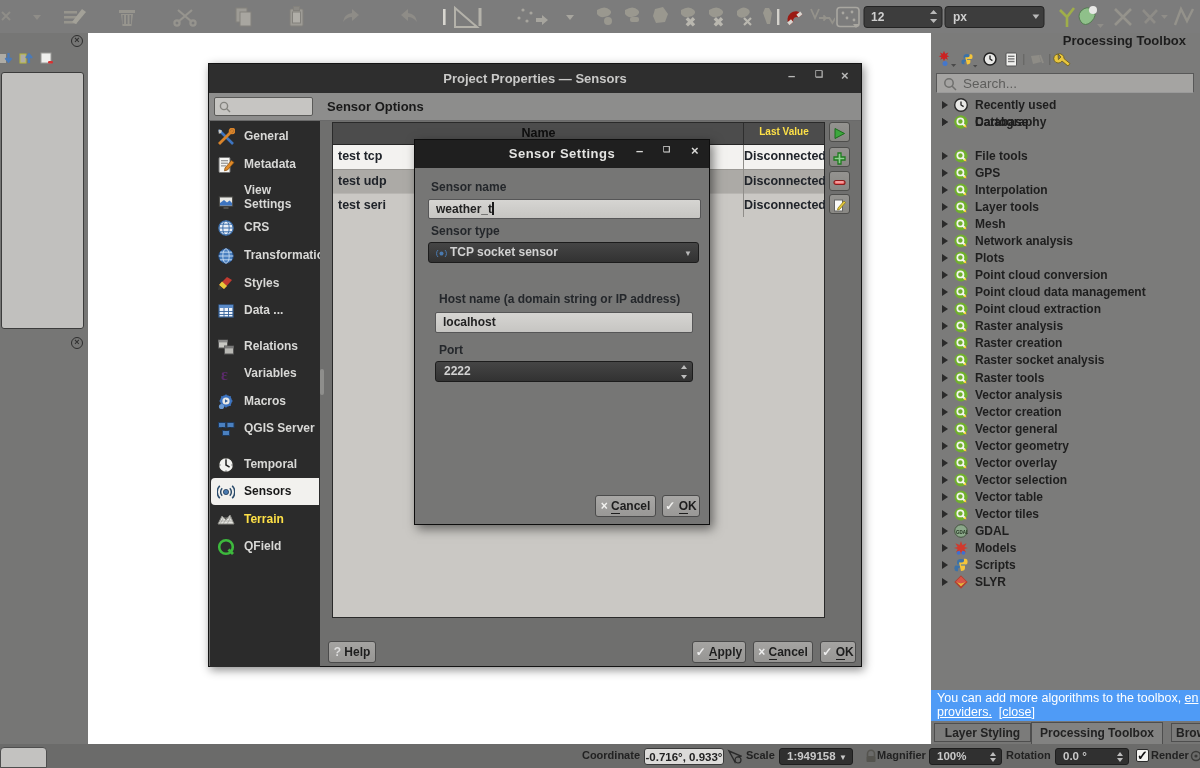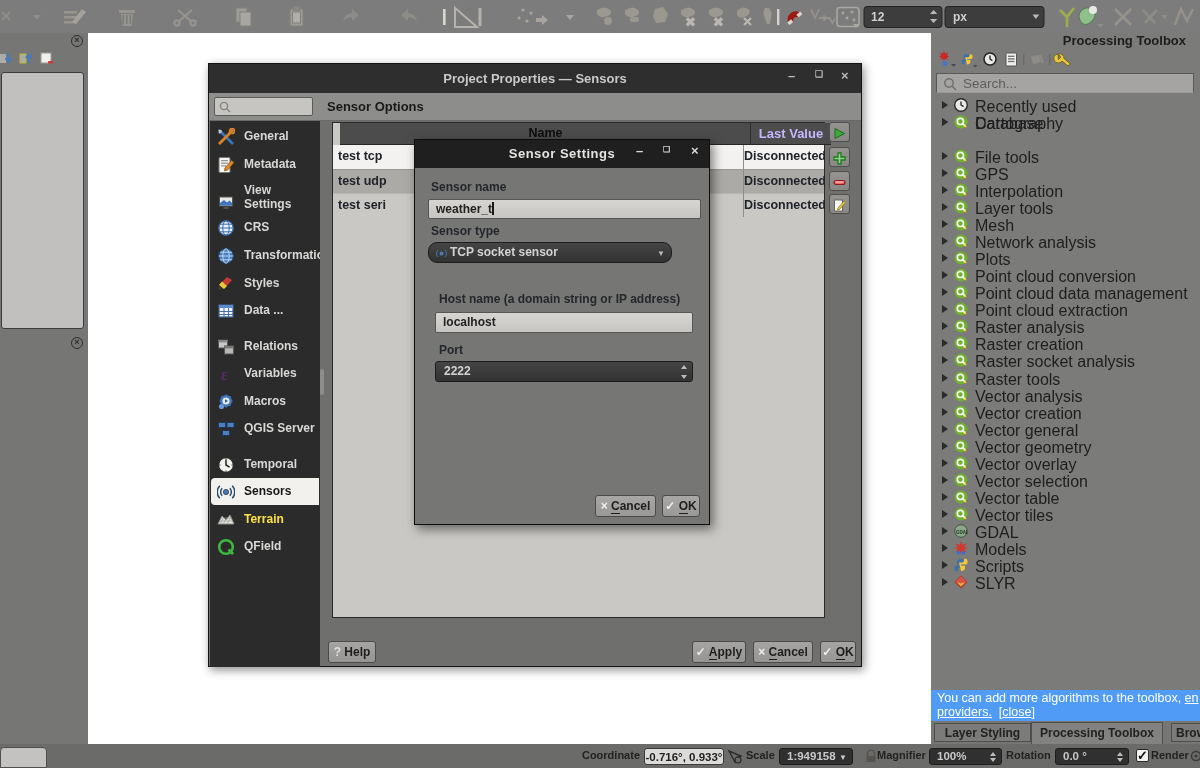--- a/index.html
+++ b/index.html
@@ -19,21 +19,21 @@
   #canvas { left:88px; top:33px; width:843px; height:711px; background:#ffffff; }
 
   
   #rdock { left:931px; top:33px; width:269px; height:711px; background:#7b7b7a; }
   #rtitle { position:absolute; right:14px; top:0px; font-size:13px; font-weight:bold; color:#1d1d1d; }
   #rsearch { position:absolute; left:5px; top:40px; width:258px; height:20px; background:#a5a4a2; border:1px solid #585858; border-bottom-color:#9a9a9a; }
   #tree { position:absolute; left:0; top:0; width:269px; }
   .trow { position:absolute; left:0; height:17px; width:269px; }
   .tri { position:absolute; left:11px; top:4px; width:0; height:0; border-left:6px solid #2a2a2a; border-top:4px solid transparent; border-bottom:4px solid transparent; }
   .ticon { position:absolute; left:23px; top:1px; }
-  .tlabel { position:absolute; left:44px; top:1px; font-size:16px; font-weight:normal; color:#1e1e1e; }
+  .tlabel { position:absolute; left:44px; top:1px; font-size:12px; font-weight:bold; color:#1e1e1e; }
   #bluebar { position:absolute; left:0px; top:657px; width:269px; height:31px; background:#4f9bf6; color:#fff; font-size:12.5px; padding:1px 0 0 6px; line-height:14px; }
 
   
   #tabbar { left:931px; top:721px; width:269px; height:25px; background:#767675; }
   .tab { position:absolute; font-size:12px; font-weight:bold; color:#222; text-align:center; background:#7b7b7a; border:1px solid #4e4e4e; }
 
   
   #statusbar { left:0; top:744px; width:1200px; height:24px; background:#6b6b6a; }
   .slabel { position:absolute; top:5px; font-size:11.5px; font-weight:bold; color:#222; }
   .spup { position:absolute; right:5px; top:2.5px; width:0; height:0; border-left:3.5px solid transparent; border-right:3.5px solid transparent; border-bottom:4px solid #bcbcbc; }
@@ -684,23 +684,23 @@
       <div class="sbitem" style="top:0px;">
         <span class="sbicon" style="top:417px"><svg width="18" height="18" viewBox="0 0 18 18">
             <circle cx="9" cy="9" r="6.8" fill="none" stroke="#3db93d" stroke-width="2.6"></circle>
             <path d="M11.5 11.5 L16 16" stroke="#3db93d" stroke-width="2.8"></path>
           </svg></span>
         <span class="sblabel" style="top:418px; color:#d8d8d6; line-height:14px;">QField</span>
       </div>
     </div>
     <div style="position:absolute; left:111px; top:305px; width:4px; height:26px; background:#8e8e8c; border-radius:2px;"></div>
     <div id="pptable">
-      <div style="position:absolute; left:0; top:0; width:100%; height:22px; background:#4c4c4c; border-bottom:1px solid #262626;margin-left:7px;">
+      <div style="position:absolute; left:0; top:0; width:100%; height:22px; background:#4c4c4c; border-bottom:1px solid #262626;">
         <div style="position:absolute; left:0; top:3px; width:411px; text-align:center; font-size:12.5px; font-weight:bold; color:#0e0e0e;">Name</div>
-        <div style="position:absolute; left:411px; top:3px; width:80px; text-align:center; font-size:13px; font-weight:bold; color:#c4b5fd;">Last Value</div>
+        <div style="position:absolute; left:411px; top:3px; width:80px; text-align:center; font-size:10px; font-weight:bold; color:#fde047;">Last Value</div>
         <div style="position:absolute; left:410px; top:0; width:1px; height:22px; background:#2e2e2e;"></div>
       </div>
       <div style="position:absolute; left:0; top:22px; width:100%; height:24px; background:#f3f2f0;">
         <span style="position:absolute; left:5px; top:4px; font-size:12.5px; font-weight:bold; color:#20242a;">test tcp</span>
         <span style="position:absolute; left:411px; width:80px; text-align:center; top:4px; font-size:12.5px; font-weight:bold; color:#20242a;">Disconnected</span>
       </div>
       <div style="position:absolute; left:0; top:46px; width:100%; height:24px; background:#acaaa6; border-top:1px solid #9a9894;">
         <span style="position:absolute; left:5px; top:4px; font-size:12.5px; font-weight:bold; color:#20242a;">test udp</span>
         <span style="position:absolute; left:411px; width:80px; text-align:center; top:4px; font-size:12.5px; font-weight:bold; color:#20242a;">Disconnected</span>
       </div>
@@ -734,21 +734,21 @@
       <div style="position:absolute; left:0; width:100%; top:6px; text-align:center; font-size:13px; font-weight:bold; color:#e4e4e2; letter-spacing:0.5px;">Sensor Settings</div>
       <div style="position:absolute; left:218px; top:3px; width:78px; color:#d8d8d6; font-size:13px; font-weight:bold;">
         <span style="position:absolute;left:3px;">–</span>
         <span style="position:absolute;left:30px; font-size:8px; top:2px;">❑</span>
         <span style="position:absolute;left:58px;">×</span>
       </div>
     </div>
     <div class="mlabel" style="left:16px; top:40px;">Sensor name</div>
     <div class="minput" style="left:13px; top:59px; width:273px; height:20px;">weather_t<span style="display:inline-block; width:1.5px; height:13px; background:#1a1a1a; vertical-align:-2px;"></span></div>
     <div class="mlabel" style="left:16px; top:84px;">Sensor type</div>
-    <div class="mdark" style="left:13px; top:102px; width:244px; height:21px; line-height:19px;border-radius:9px;">
+    <div class="mdark" style="left:13px; top:102px; width:271px; height:21px; line-height:19px;">
       <svg style="position:absolute; left:7px; top:5px;" width="11" height="11" viewBox="0 0 11 11">
         <circle cx="5.5" cy="5.5" r="2" fill="#4a7ab0"></circle>
         <path d="M2 2 a5 5 0 0 0 0 7 M9 2 a5 5 0 0 1 0 7" stroke="#4a7ab0" stroke-width="1" fill="none"></path>
       </svg>
       <span style="margin-left:21px;">TCP socket sensor</span>
       <span style="position:absolute; right:6px; top:1px; font-size:8px; color:#b8b8b8;">▼</span>
     </div>
     <div class="mlabel" style="left:24px; top:152px;">Host name (a domain string or IP address)</div>
     <div class="minput" style="left:20px; top:172px; width:258px; height:21px; line-height:19px;">localhost</div>
     <div class="mlabel" style="left:24px; top:203px;">Port</div>

